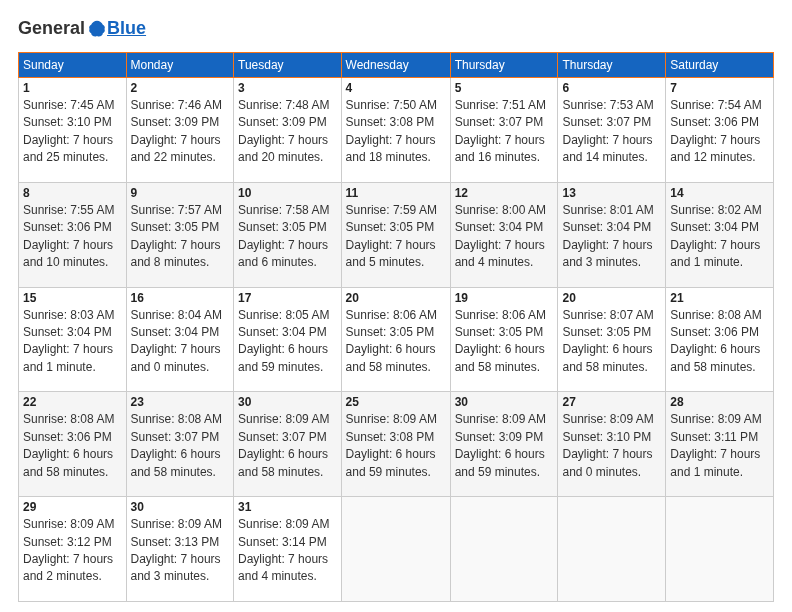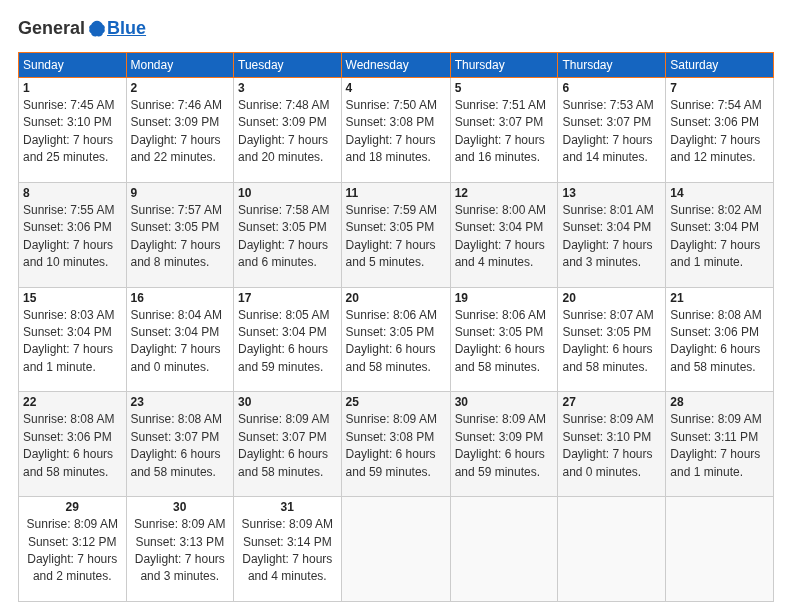--- a/index.html
+++ b/index.html
@@ -90,21 +90,20 @@
     .day-info {
       color: #333;
       line-height: 1.45;
       font-size: 12px;
     }
     .empty-cell {
       background: #f9f9f9 !important;
     }
     .last-row td {
       height: 72px;
-      text-align: center;
     }
   </style>
 </head>
 <body>
 
 <div class="page">
   <div class="header">
     <div class="logo">
       <div class="logo-text">
         <span class="logo-general">General</span>

